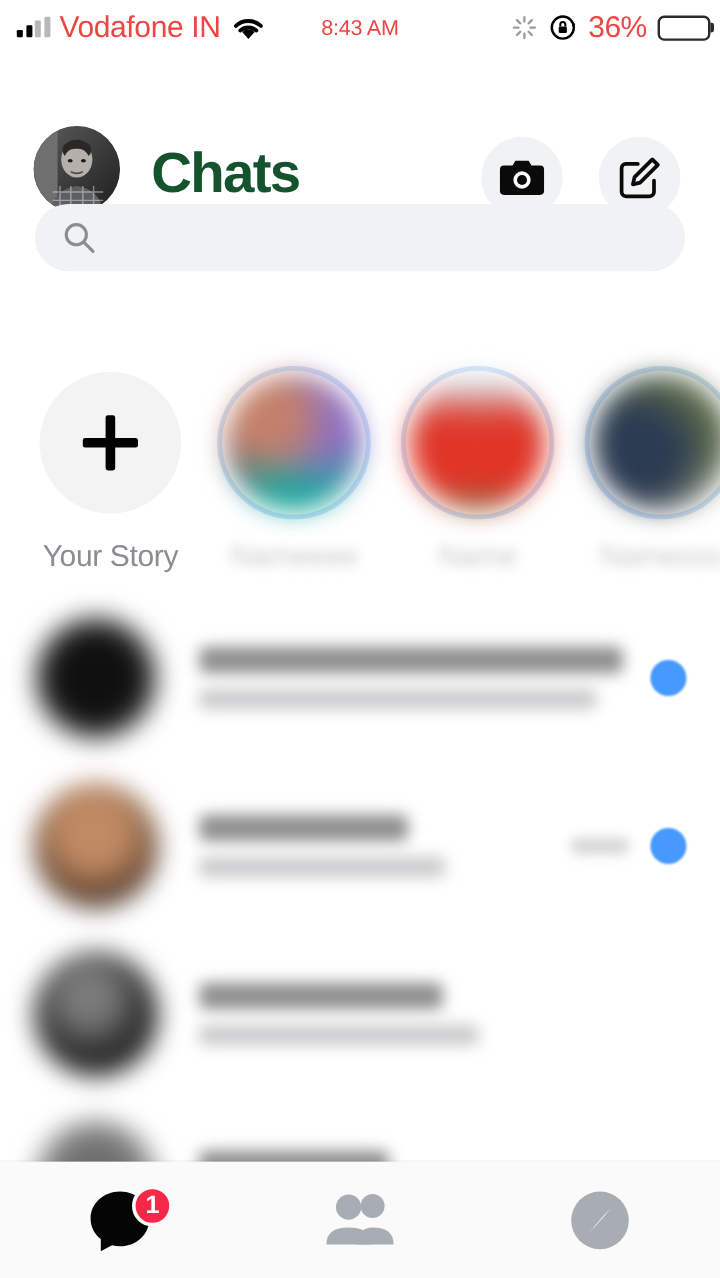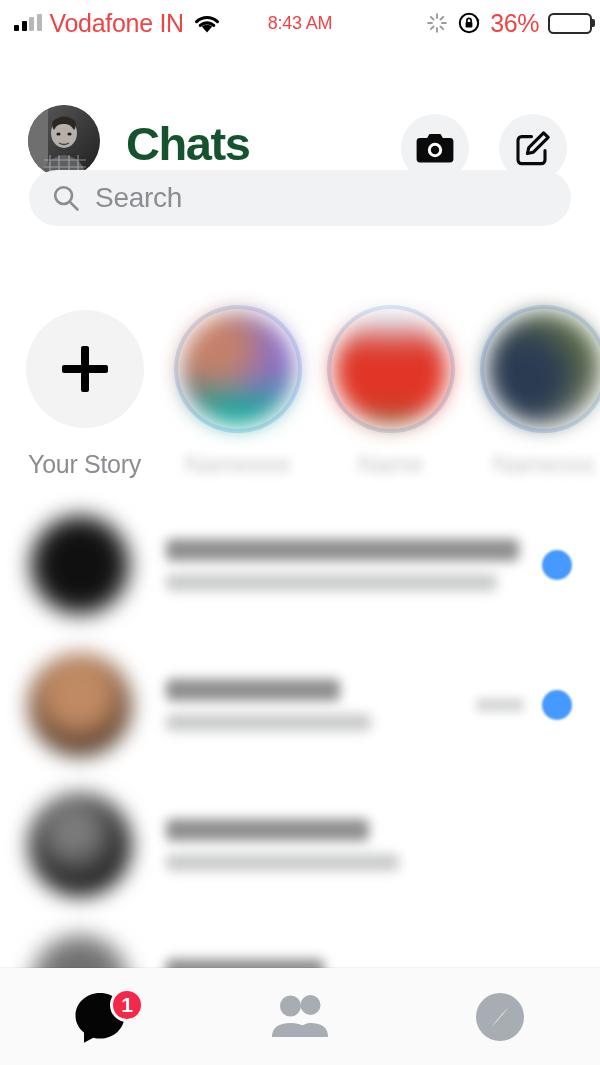--- a/index.html
+++ b/index.html
@@ -63,21 +63,21 @@
   }
   .search-placeholder { font-size:28px; color:#8a8d91; letter-spacing:-0.3px; }
 
   
   .banner {
     position:absolute; left:0; top:256px; width:600px; text-align:center;
     font-size:28px; font-weight:700; color:#e8402c; letter-spacing:-0.3px;
   }
 
   
-  .stories { position:absolute; left:0; top:305px; width:600px; height:175px; display:flex; padding-left:28px; gap:25px;justify-content:center; }
+  .stories { position:absolute; left:0; top:305px; width:600px; height:175px; display:flex; padding-left:28px; gap:25px; }
   .story { width:128px; display:flex; flex-direction:column; align-items:center; }
   .story-ring { width:128px; height:128px; border-radius:50%; display:flex; align-items:center; justify-content:center; }
   .story-ring.active { box-shadow:0 0 0 4px #cfe4fb inset; padding:5px; }
   .story-add { width:118px; height:118px; border-radius:50%; background:#f3f3f3; display:flex; align-items:center; justify-content:center; }
   .plus-v, .plus-h { position:absolute; background:#000; border-radius:2px; }
   .plus-wrap { position:relative; width:46px; height:46px; }
   .plus-h { left:0; top:19px; width:46px; height:8px; }
   .plus-v { top:0; left:19px; width:8px; height:46px; }
   .story-photo { width:118px; height:118px; border-radius:50%; filter:blur(11px); transform:scale(.96); }
   .story-label {
@@ -224,21 +224,20 @@
   </div>
 
   <div class="search-wrap">
     <div class="search-box">
       <span style="display:flex;">
         <svg width="30" height="30" viewBox="0 0 30 30">
           <circle cx="12.6" cy="12.6" r="8.4" fill="none" stroke="#8a8d91" stroke-width="2.6"></circle>
           <line x1="18.8" y1="18.8" x2="26.5" y2="26.5" stroke="#8a8d91" stroke-width="2.6" stroke-linecap="round"></line>
         </svg>
       </span>
-      <span class="search-placeholder">Search</span>
     </div>
   </div>
 
 
   <div class="stories">
 
     <div class="story">
       <div class="story-ring">
         <div class="story-add">
           <span class="plus-wrap">

